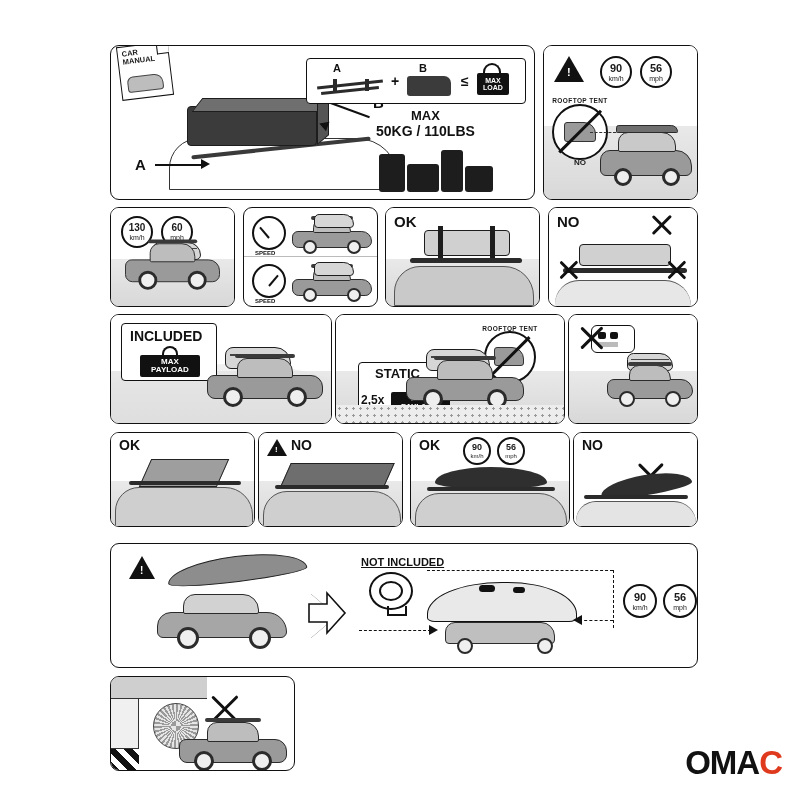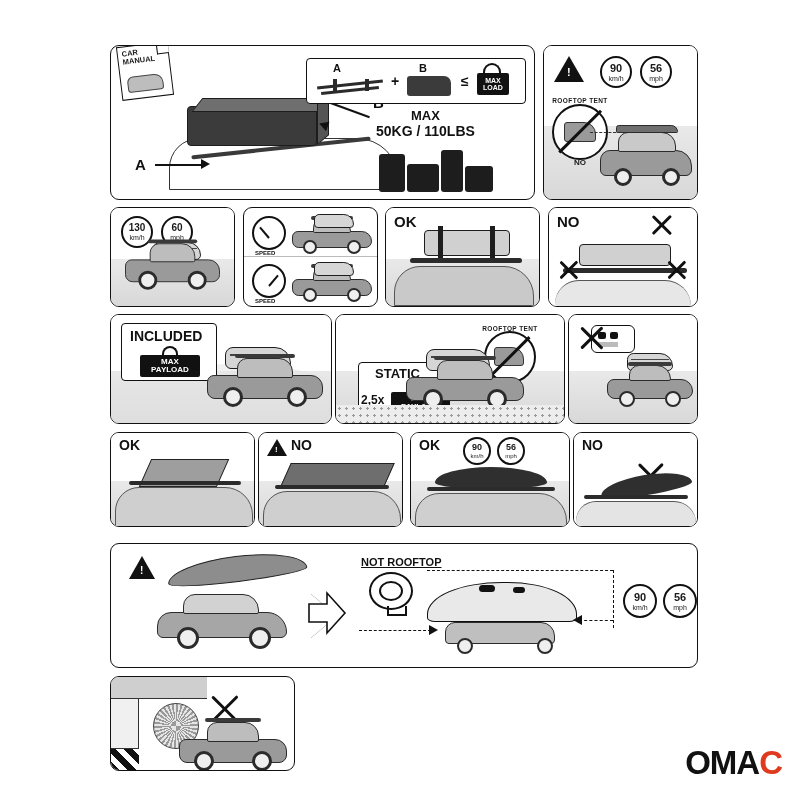--- a/index.html
+++ b/index.html
@@ -482,21 +482,21 @@
         <div style="position:absolute;left:26px;bottom:36px;width:76px;height:20px;background:#d2d2d2;border:1.4px solid #2b2b2b;border-radius:12px 16px 2px 2px;"></div>
         <div style="position:absolute;left:20px;bottom:1px;width:22px;height:22px;border-radius:50%;background:#efefef;border:3.4px solid #2b2b2b;"></div>
         <div style="position:absolute;right:16px;bottom:1px;width:22px;height:22px;border-radius:50%;background:#efefef;border:3.4px solid #2b2b2b;"></div>
       </div>
 
       <div style="position:absolute;left:200px;top:50px;width:0;height:0;border-top:22px solid transparent;border-bottom:22px solid transparent;border-left:26px solid #fff;filter:drop-shadow(0 0 0 #111);"></div>
       <svg style="position:absolute;left:196px;top:46px;" width="40" height="46" viewBox="0 0 40 46">
         <polygon points="2,14 20,14 20,3 38,23 20,43 20,32 2,32" fill="#ffffff" stroke="#111" stroke-width="1.6"></polygon>
       </svg>
 
-      <div class="labeltxt" style="left:250px; top:12px; font-size:11px; text-decoration:underline;">NOT ROOFTOP</div>
+      <div class="labeltxt" style="left:250px; top:12px; font-size:11px; text-decoration:underline;">NOT INCLUDED</div>
       <div style="position:absolute;left:258px;top:28px;width:46px;height:44px;">
         <div style="position:absolute;left:0;top:0;width:44px;height:38px;border:2px solid #111;border-radius:50%;background:#fff;"></div>
         <div style="position:absolute;left:10px;top:9px;width:24px;height:20px;border:2px solid #111;border-radius:50%;"></div>
         <div style="position:absolute;left:18px;top:34px;width:20px;height:10px;border:2px solid #111;border-top:none;"></div>
       </div>
       <div style="position:absolute;left:248px;top:86px;width:72px;height:0;border-top:1.4px dashed #111;"></div>
       <div style="position:absolute;left:318px;top:81px;width:0;height:0;border-top:5px solid transparent;border-bottom:5px solid transparent;border-left:9px solid #111;"></div>
 
       <div style="position:absolute;left:316px;top:32px;width:150px;height:70px;">
         <div style="position:absolute;left:0;top:6px;width:150px;height:40px;background:#e9e9e9;border:1.5px solid #111;border-radius:50% 46% 8px 8px/80% 80% 10% 10%;"></div>

